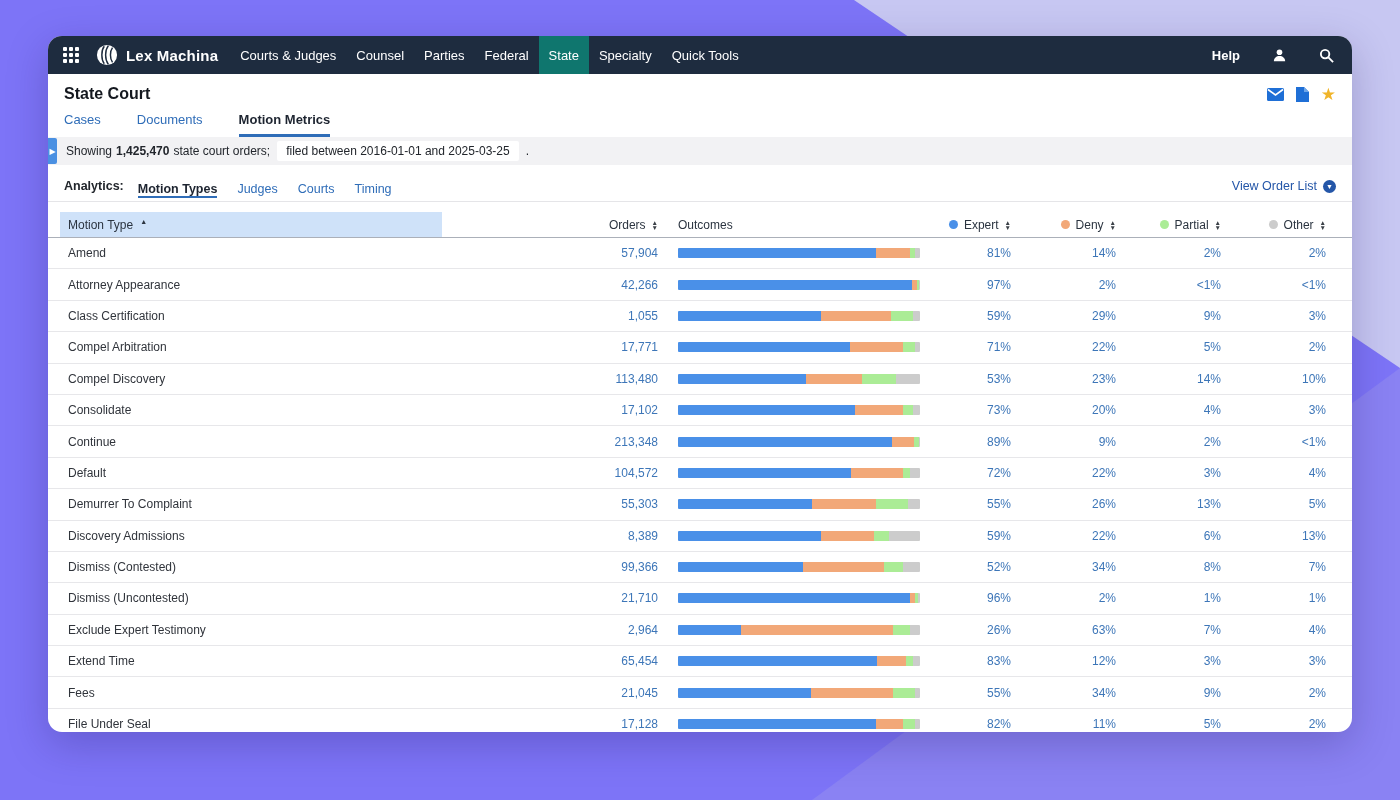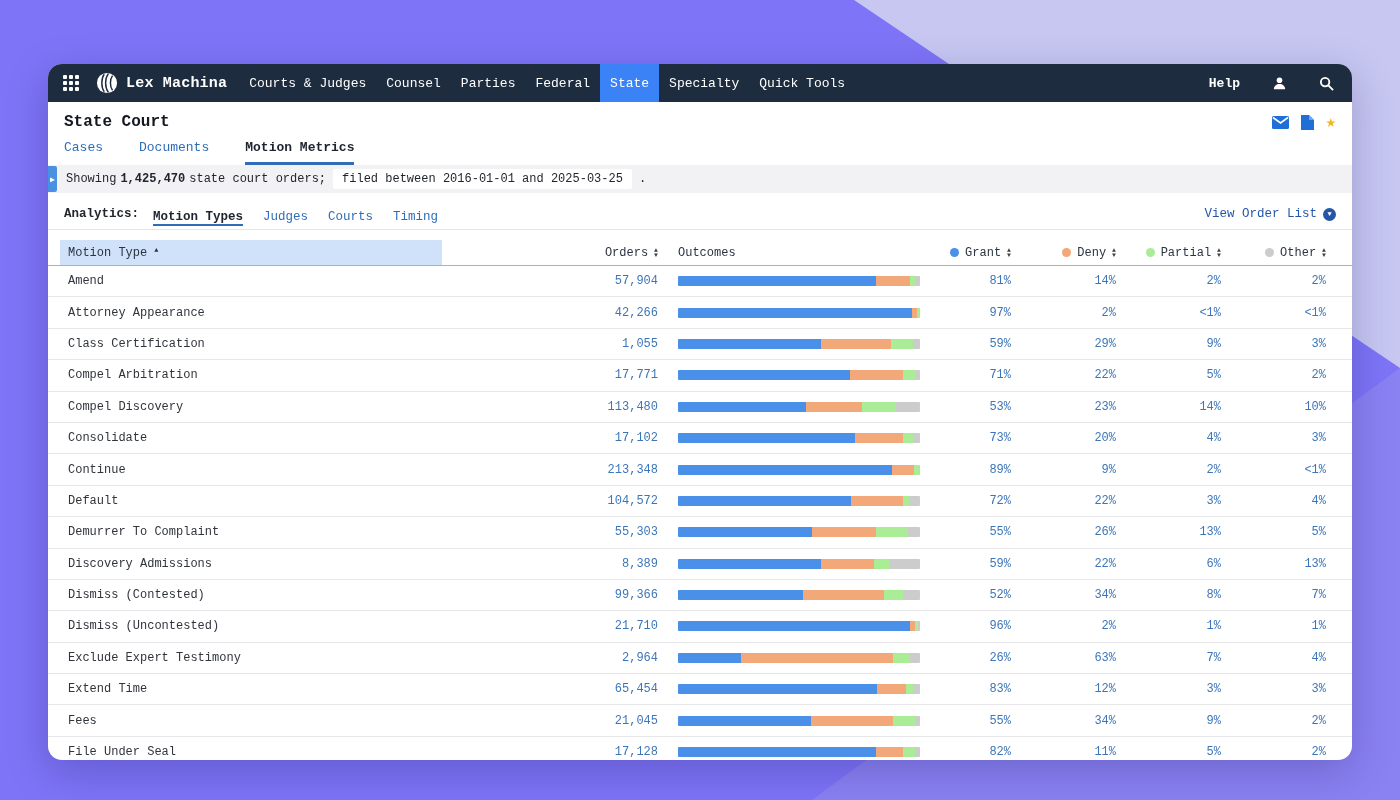--- a/index.html
+++ b/index.html
@@ -8,38 +8,37 @@
     font-family: "Liberation Sans", "DejaVu Sans", sans-serif;
     background:#7d74f7;
     position:relative;
   }
   .bg-light{ position:absolute; inset:0; background:#c7c7f2;
     clip-path:polygon(61% 0, 100% 0, 100% 46%); }
   .bg-mid{ position:absolute; inset:0; background:#8a82f3;
     clip-path:polygon(100% 46%, 100% 100%, 58% 100%); }
 
   .card{
-    position:absolute; left:48px; top:64px; width:1304px; height:696px;
+    position:absolute; left:48px; top:36px; width:1304px; height:696px;
     background:#fff; border-radius:14px; overflow:hidden;
     box-shadow:0 12px 40px rgba(30,20,90,.25);
-    font-family:Liberation Mono, monospace;
   }
 
   
   .topnav{ height:38px; background:#1e2c3f; display:flex; align-items:stretch;
     justify-content:space-between; color:#fff; }
   .nav-left{ display:flex; align-items:stretch; }
   .grid-btn{ display:flex; align-items:center; padding:0 13px 0 15px; cursor:pointer; }
   .brand{ display:flex; align-items:center; gap:8px; padding:0 12px 0 4px; }
   .logo-circle{ width:22px; height:22px; }
   .brand-text{ font-size:15px; font-weight:700; letter-spacing:.2px; white-space:nowrap; }
   .nav-items{ display:flex; align-items:stretch; }
   .nav-item{ display:flex; align-items:center; padding:0 10px; font-size:13px;
     white-space:nowrap; cursor:pointer; }
-  .nav-item.active{ background:#3b82f6; }
+  .nav-item.active{ background:#0f766e; }
   .nav-right{ display:flex; align-items:center; gap:32px; padding-right:18px; }
   .help{ font-size:13px; font-weight:600; cursor:pointer; }
   .nav-icon{ display:flex; align-items:center; cursor:pointer; }
 
   
   .page-head{ padding:11px 16px 0 16px; }
   .title-row{ display:flex; justify-content:space-between; align-items:center; }
   .page-title{ font-size:16px; font-weight:700; color:#14181f; }
   .head-icons{ display:flex; align-items:center; gap:12px; }
   .head-icons .ic{ cursor:pointer; display:flex; align-items:center; }
@@ -215,21 +214,21 @@
             <span>▲</span>
             <span>▼</span>
           </span>
       </div>
       <div class="th outcomes-th">
         <span>Outcomes</span>
       </div>
 
     <div class="th pct-th">
           <span class="dot" style="background: rgb(74, 144, 232);"></span>
-          <span>Grant</span>
+          <span>Expert</span>
           <span class="sort-dual">
             <span>▲</span>
             <span>▼</span>
           </span>
         </div>
         <div class="th pct-th">
           <span class="dot" style="background: rgb(242, 168, 120);"></span>
           <span>Deny</span>
           <span class="sort-dual">
             <span>▲</span>

